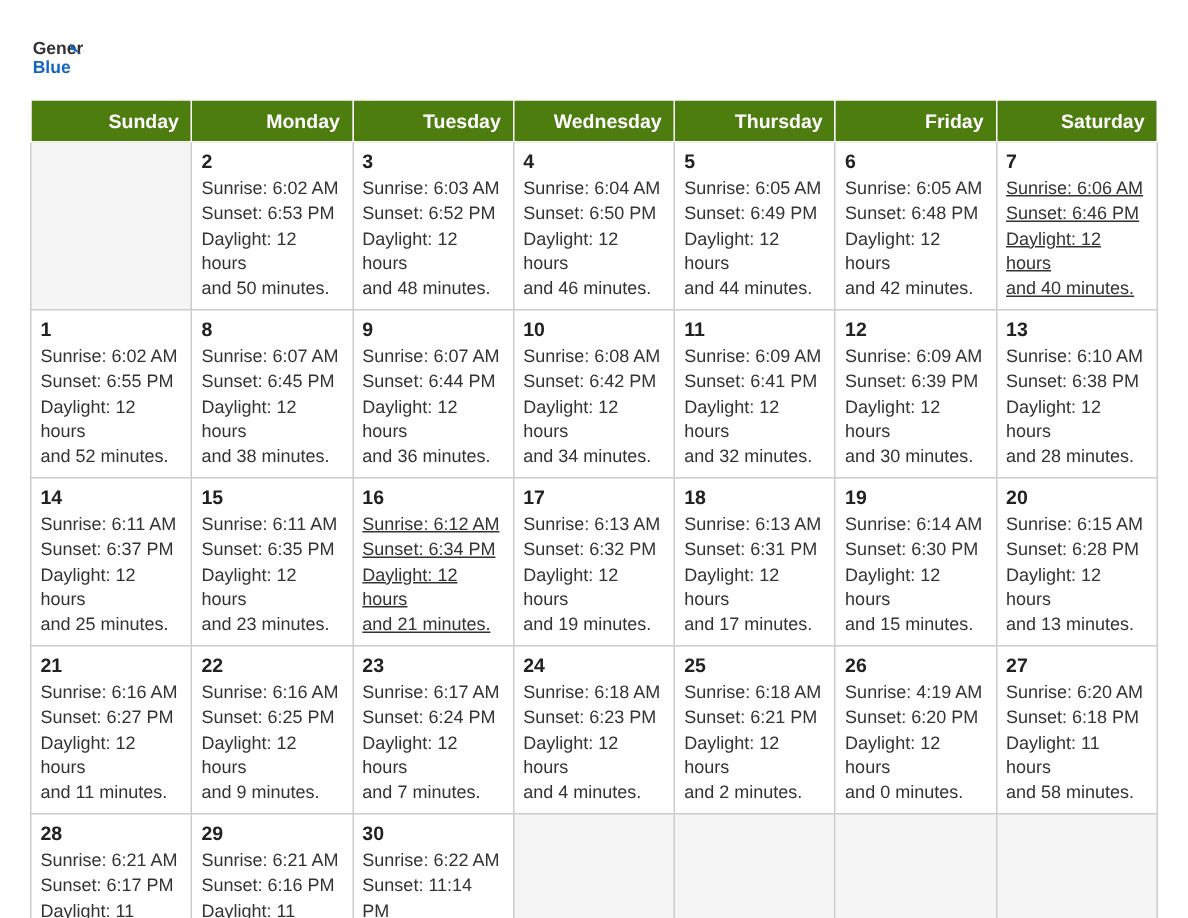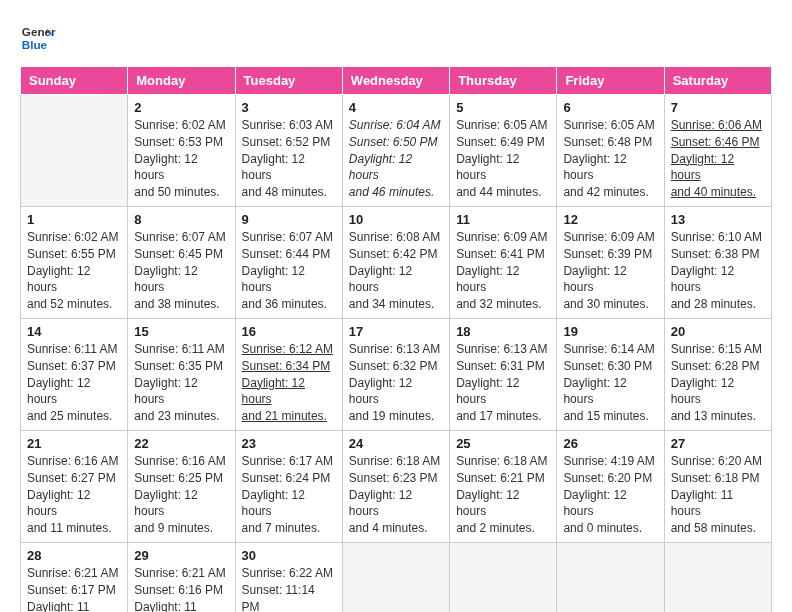--- a/index.html
+++ b/index.html
@@ -36,23 +36,23 @@
     .subtitle {
       font-size: 14px;
       color: #555;
     }
     .calendar {
       width: 100%;
       border-collapse: collapse;
       font-size: 11px;
     }
     .calendar th {
-      background: #ec4899;
+      background: #4d7c0f;
       color: #fff;
-      text-align: left;
+      text-align: right;
       padding: 6px 8px;
       font-size: 13px;
       font-weight: bold;
       border: 1px solid #fff;
     }
     .calendar td {
       border: 1px solid #ccc;
       vertical-align: top;
       padding: 5px 6px;
       width: calc(100% / 7);
@@ -116,21 +116,21 @@
         </td>
         <td>
           <span class="day-num">3</span>
           <div class="day-info" style="white-space: pre-line;">Sunrise: 6:03 AM
 Sunset: 6:52 PM
 Daylight: 12 hours
 and 48 minutes.</div>
         </td>
         <td>
           <span class="day-num">4</span>
-          <div class="day-info" style="white-space: pre-line; font-style: italic;">Sunrise: 6:04 AM
+          <div class="day-info" style="white-space: pre-line;">Sunrise: 6:04 AM
 Sunset: 6:50 PM
 Daylight: 12 hours
 and 46 minutes.</div>
         </td>
         <td>
           <span class="day-num">5</span>
           <div class="day-info" style="white-space: pre-line;">Sunrise: 6:05 AM
 Sunset: 6:49 PM
 Daylight: 12 hours
 and 44 minutes.</div>

